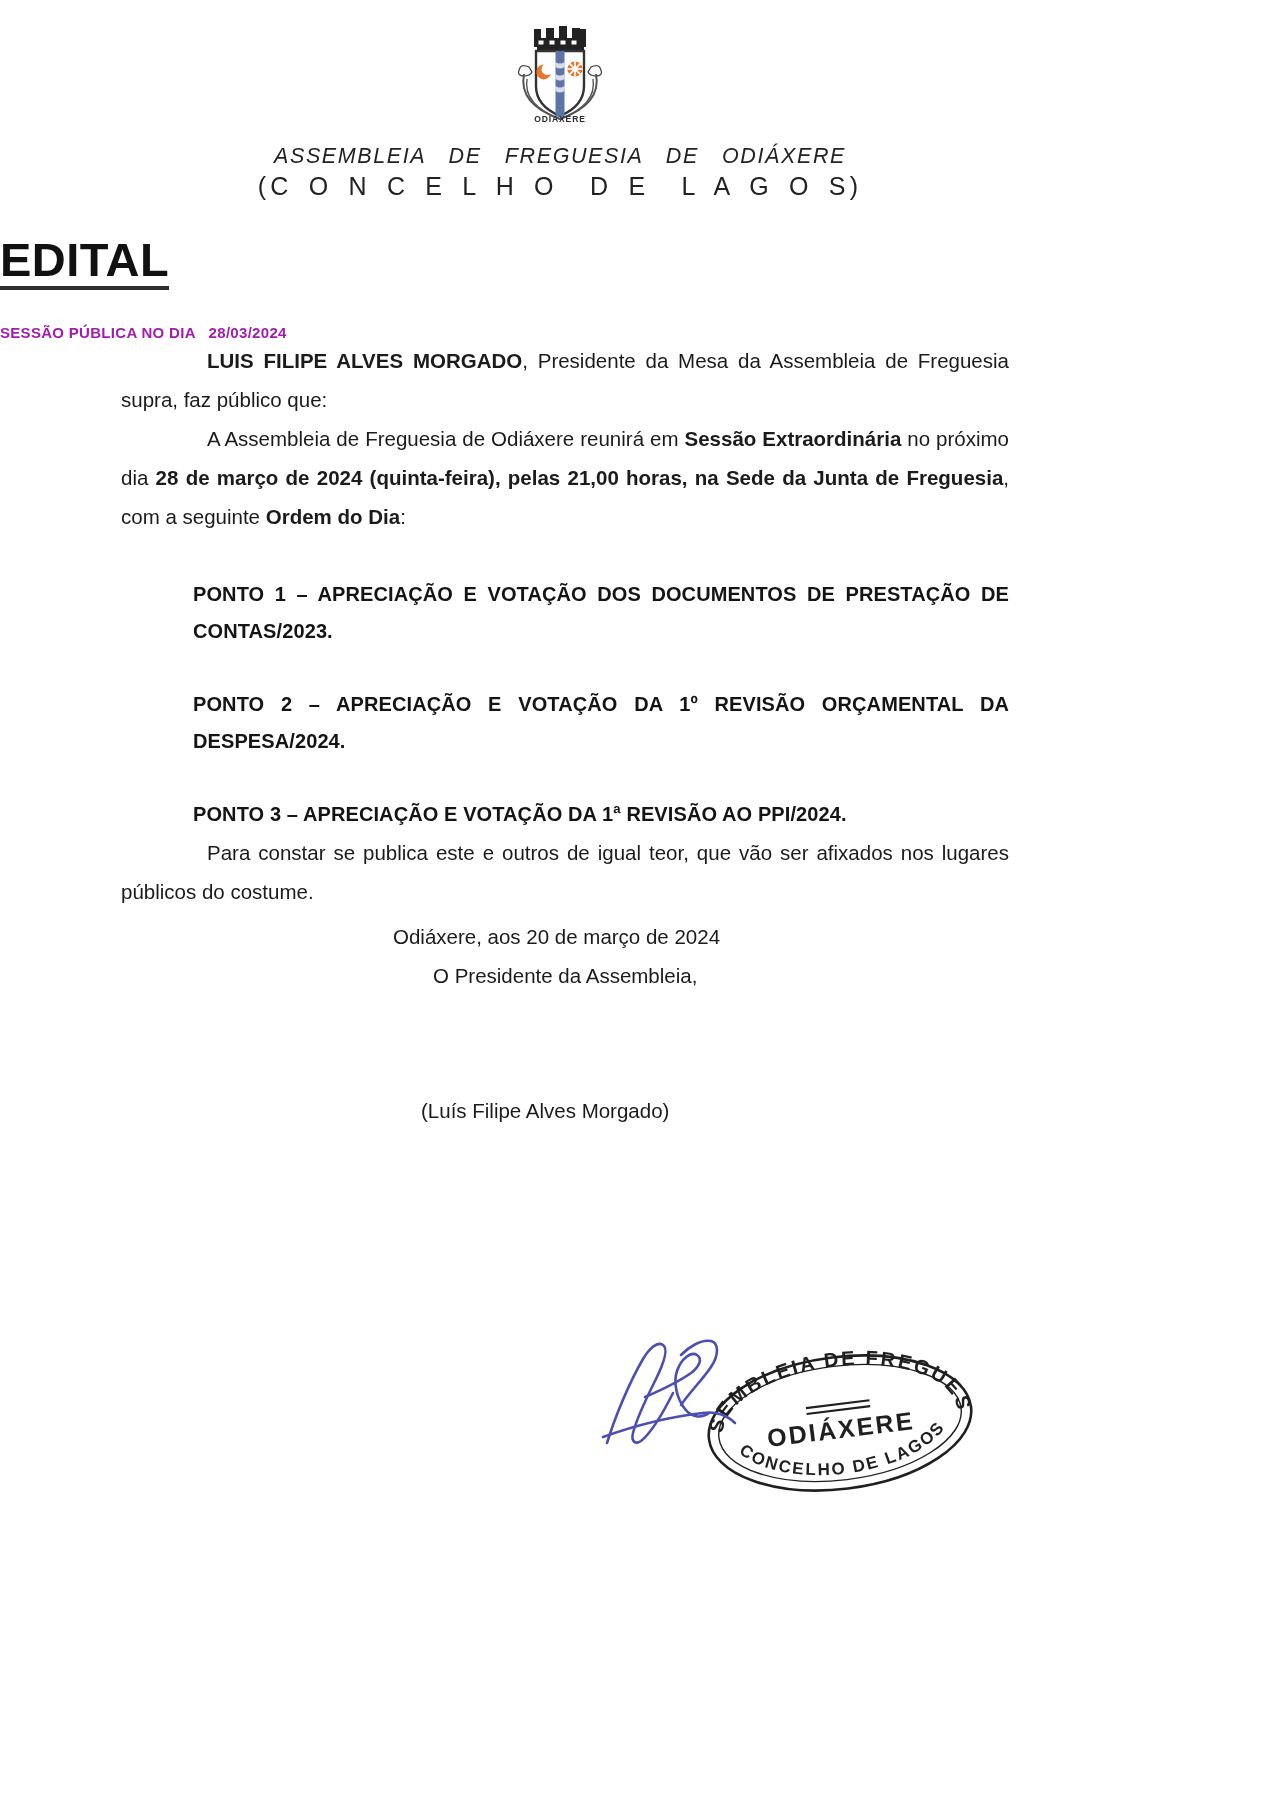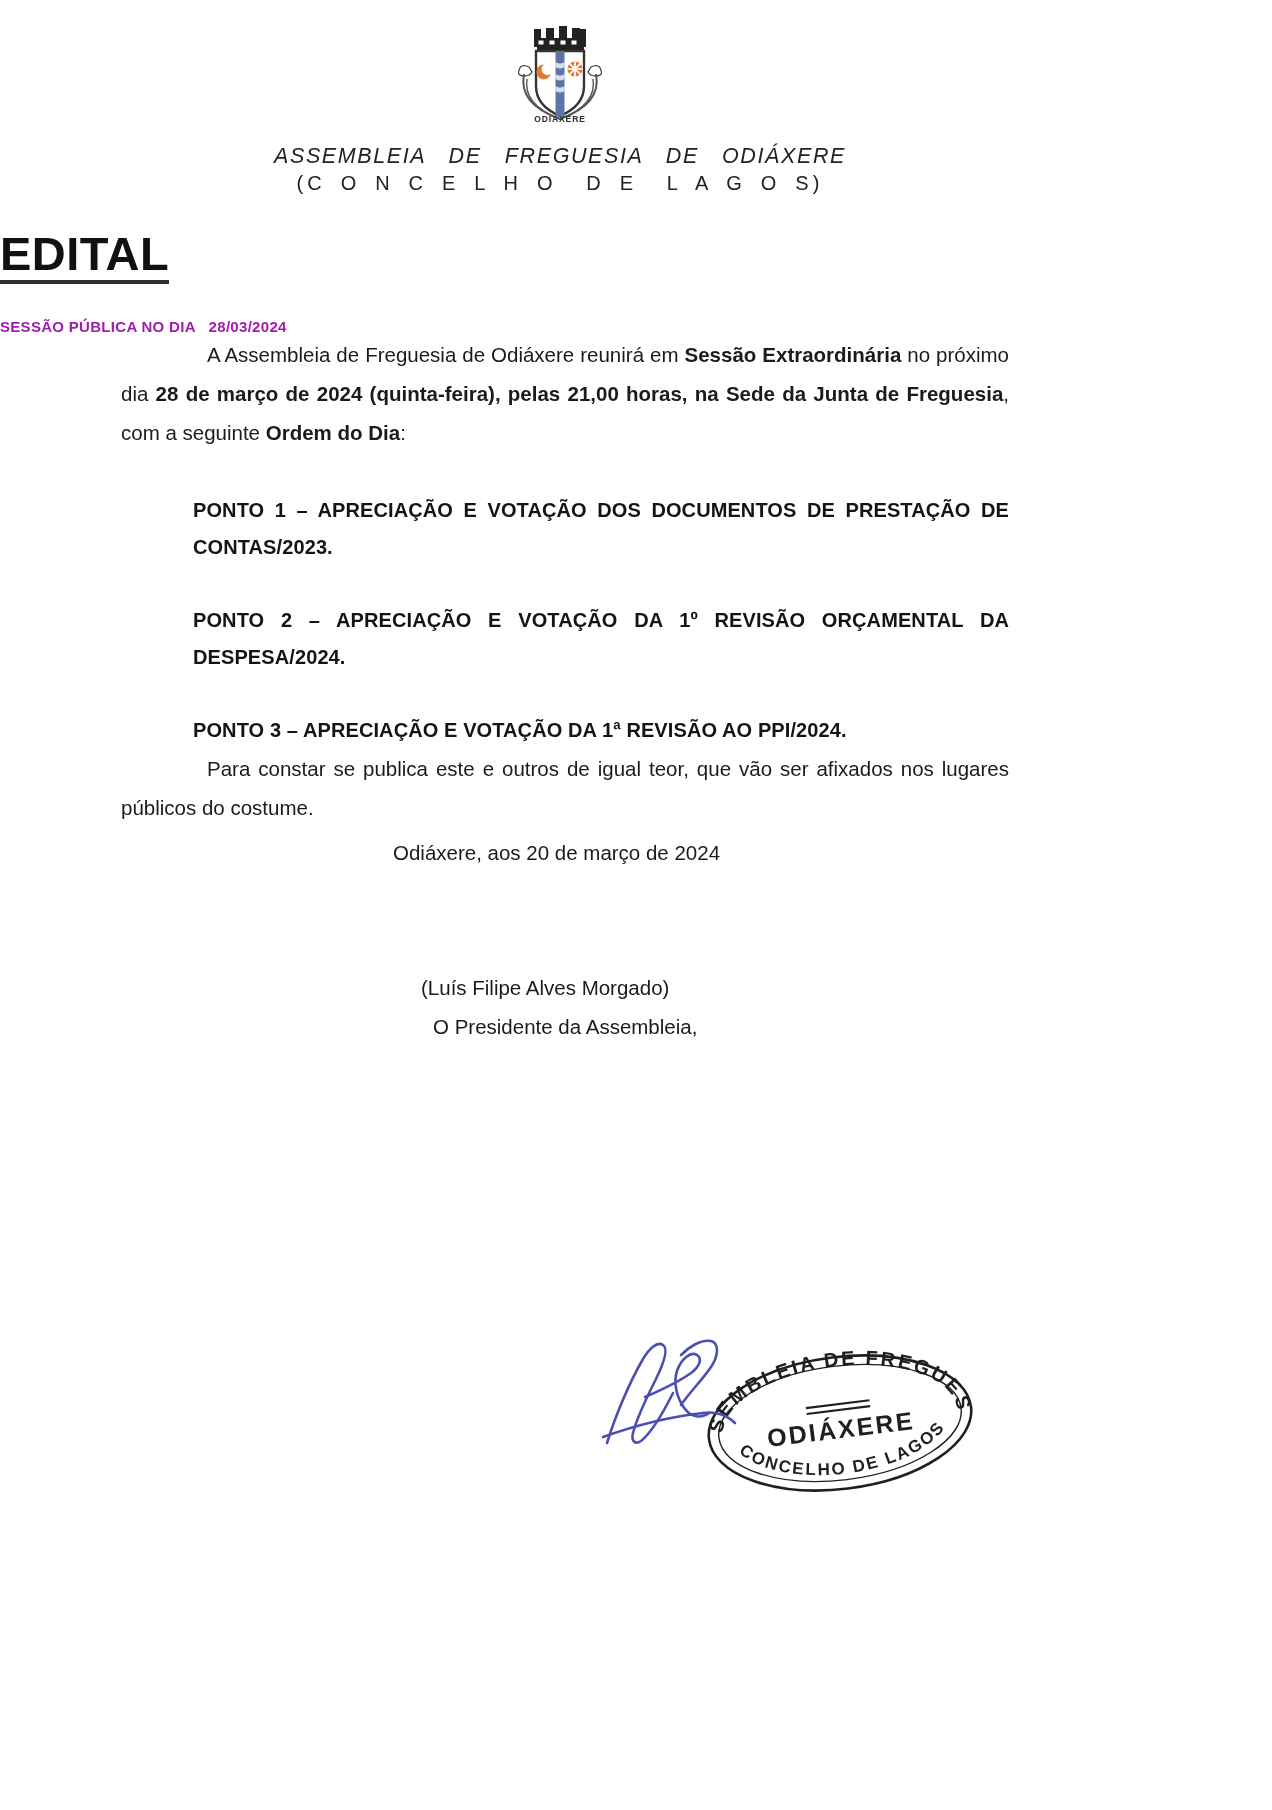--- a/index.html
+++ b/index.html
@@ -42,21 +42,21 @@
   }
   .org-line1 {
     font-size: 21.5px;
     letter-spacing: 1.6px;
     word-spacing: 4px;
     color: #222;
     white-space: pre;
     font-style: italic;
   }
   .org-line2 {
-    font-size: 20px;
+    font-size: 25px;
     letter-spacing: 4.2px;
     word-spacing: 5px;
     color: #222;
     margin-top: 3px;
     white-space: pre;
   }
 
   .edital-wrap {
     margin-top: 34px;
     text-align: left;
@@ -218,35 +218,36 @@
   </div>
 
   <div class="edital-wrap">
     <span class="edital">EDITAL</span>
   </div>
 
   <div class="sessao">SESSÃO PÚBLICA NO DIA   28/03/2024</div>
 
   <div class="body-area">
 
+    <p class="para indent p-intro"><b>LUIS FILIPE ALVES MORGADO</b><span>, Presidente da Mesa da Assembleia de Freguesia supra, faz público que:</span></p>
 
     <p class="para indent p-convoca"><span>A Assembleia de Freguesia de Odiáxere reunirá em </span><b>Sessão Extraordinária</b><span> no próximo dia </span><b>28 de março de 2024 (quinta-feira), pelas 21,00 horas, na Sede da Junta de Freguesia</b><span>, com a seguinte </span><b>Ordem do Dia</b><span>:</span></p>
 
     <div class="pontos">
       <p class="ponto">PONTO 1 – APRECIAÇÃO E VOTAÇÃO DOS DOCUMENTOS DE PRESTAÇÃO DE CONTAS/2023.</p>
       <p class="ponto">PONTO 2 – APRECIAÇÃO E VOTAÇÃO DA 1º REVISÃO ORÇAMENTAL DA DESPESA/2024.</p>
       <p class="ponto">PONTO 3 – APRECIAÇÃO E VOTAÇÃO DA 1ª REVISÃO AO PPI/2024.</p>
     </div>
 
     <p class="para indent closing">Para constar se publica este e outros de igual teor, que vão ser afixados nos lugares públicos do costume.</p>
 
     <div class="sig-block">
       <div class="sig-line">Odiáxere, aos 20 de março de 2024</div>
+      <div class="sig-line pres">O Presidente da Assembleia,</div>
       <div class="sig-line sig-name">(Luís Filipe Alves Morgado)</div>
-      <div class="sig-line pres">O Presidente da Assembleia,</div>
     </div>
   </div>
 
   <svg class="stamp" viewBox="0 0 300 150">
     <g transform="rotate(-7 150 75)">
       <ellipse cx="150" cy="75" rx="132" ry="66" fill="none" stroke="#1f1f1f" stroke-width="2.6"></ellipse>
       <ellipse cx="150" cy="75" rx="122" ry="57" fill="none" stroke="#1f1f1f" stroke-width="1.4"></ellipse>
       <path id="arcTop" d="M32 75 A118 57 0 0 1 268 75" fill="none"></path>
       <path id="arcBottom" d="M40 82 A112 54 0 0 0 260 82" fill="none"></path>
       <text font-family="Liberation Sans, sans-serif" font-size="20" font-weight="bold" letter-spacing="2.4" fill="#1f1f1f">

